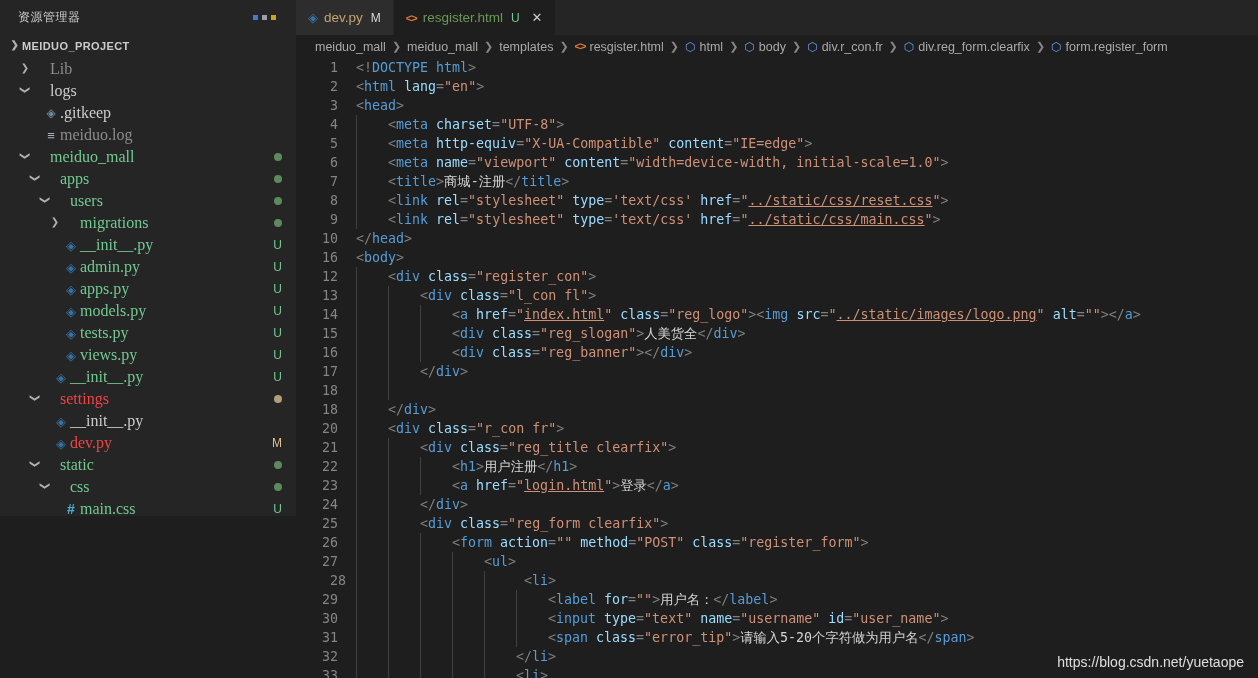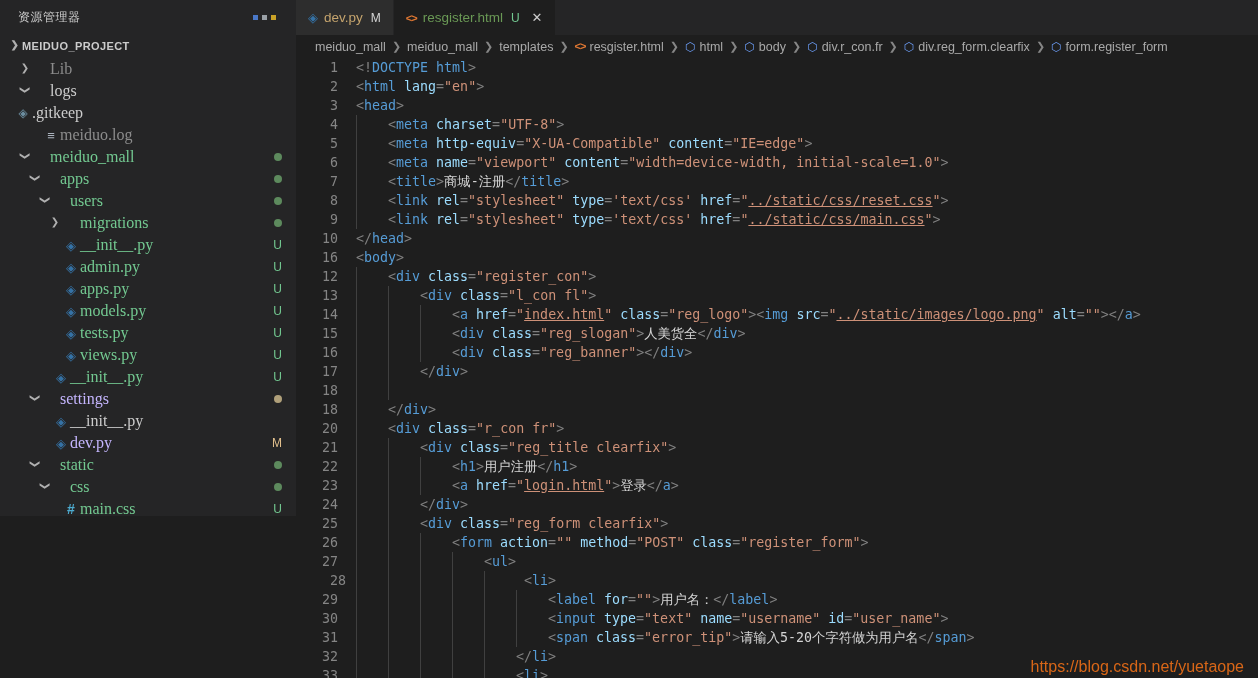--- a/index.html
+++ b/index.html
@@ -70,21 +70,21 @@
   }
   .badge.dot.green::after { background: #5d8a5d; }
   .badge.dot.tan::after { background: #b0a07a; }
   .badge.U { color: #73c991; font-weight: 400; }
   .badge.M { color: #e2c08d; font-weight: 400; }
 
   
   .c-white { color: #cccccc; }
   .c-grey  { color: #8c8c8c; }
   .c-green { color: #73c991; }
-  .c-tan   { color: #c4b5fd; }
+  .c-tan   { color: #ef4444; }
 
   
   .g-py::before  { content: "\25C8"; color: #3572A5; font-size: 13px; }
   .g-git::before { content: "\25C8"; color: #6c8ea0; font-size: 12px; }
   .g-log::before { content: "\2261"; color: #aab2bd; font-size: 13px; }
   .g-css::before { content: "#"; color: #4dabcf; font-size: 14px; font-weight: bold; }
   .g-html::before{ content: "<>"; color: #e37933; font-size: 11px; font-weight: bold;
                    letter-spacing: -1px; }
 
   
@@ -147,22 +147,22 @@
   
   .t-punct { color: #808080; }
   .t-tag   { color: #569cd6; }
   .t-attr  { color: #9cdcfe; }
   .t-str   { color: #ce9178; }
   .t-txt   { color: #d4d4d4; }
   .t-link  { color: #ce9178; text-decoration: underline; text-decoration-color: #ce9178; }
   .t-doct  { color: #569cd6; }
 
   #watermark {
-    position: absolute; right: 14px; bottom: 2px;
-    color: #f97316; font-size: 16px; opacity: .85;
+    position: absolute; right: 14px; bottom: 8px;
+    color: #ffffff; font-size: 14px; opacity: .85;
     font-family: "Liberation Sans", sans-serif;
   }
 </style>
 </head>
 <body>
 
 <div id="app">
 
   <div id="sidebar">
     <div class="sb-header">
@@ -181,21 +181,21 @@
         <div class="row" style="padding-left: 18px;">
           <span class="twisty">❯</span>
           <span class="ficon "></span>
           <span class="lbl c-grey">Lib</span>
         </div>
         <div class="row" style="padding-left: 18px;">
           <span class="twisty" style="transform: rotate(90deg) translateX(-1px);">❯</span>
           <span class="ficon "></span>
           <span class="lbl c-white">logs</span>
         </div>
-        <div class="row" style="">
+        <div class="row" style="padding-left: 28px;">
           <span class="twisty none"></span>
           <span class="ficon g-git"></span>
           <span class="lbl c-white">.gitkeep</span>
         </div>
         <div class="row" style="padding-left: 28px;">
           <span class="twisty none"></span>
           <span class="ficon g-log"></span>
           <span class="lbl c-grey">meiduo.log</span>
         </div>
         <div class="row" style="padding-left: 18px;">

